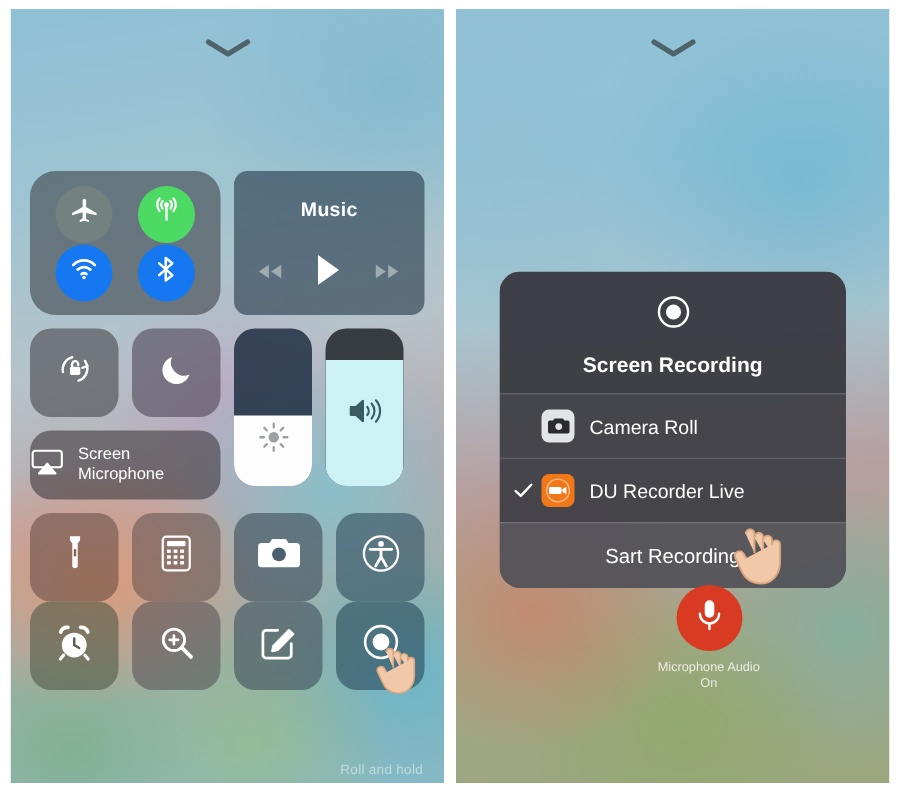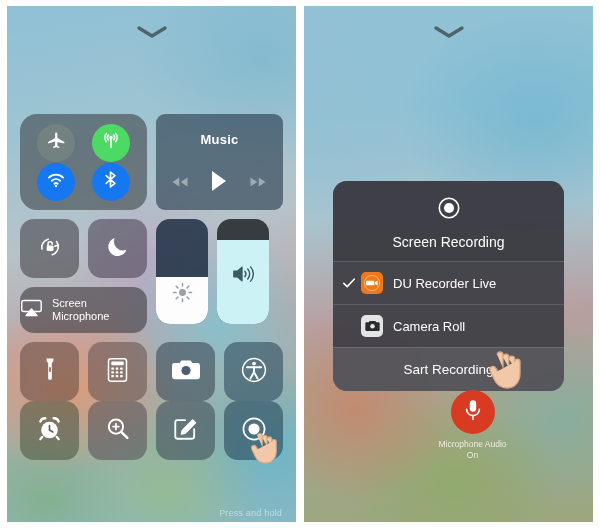--- a/index.html
+++ b/index.html
@@ -188,21 +188,21 @@
     background: rgba(62,62,68,.88);
     backdrop-filter: blur(14px);
   }
   .sheet-head {
     padding: 13px 0 11px;
     display: flex; flex-direction: column;
     align-items: center; gap: 8px;
     background: rgba(58,58,66,.72);
   }
   .sheet-title {
-    color: #fff; font-size: 14px; font-weight: 400;
+    color: #fff; font-size: 14px; font-weight: 700;
   }
   .sheet-row {
     height: 43px;
     display: flex; align-items: center;
     padding-left: 28px;
     gap: 10px;
     border-top: 1px solid rgba(255,255,255,.13);
     background: rgba(66,66,72,.62);
     position: relative;
   }
@@ -480,69 +480,69 @@
                 <path d="M18 16.5c0-1.5 1.1-2.6 2.5-2.6S23 15 23 16.5v9"></path>
                 <path d="M23 18c0-1.4 1.1-2.5 2.5-2.5S28 16.6 28 18v7.5"></path>
                 <path d="M28 20.5c0-1.3 1-2.3 2.3-2.3s2.3 1 2.3 2.3v10c0 7-4.4 12.4-11 12.4-5.6 0-9.3-3.3-11.2-7.5l-3.4-7.3c-.6-1.4 0-2.9 1.4-3.5 1.3-.5 2.7 0 3.4 1.2l1.5 2.6"></path>
               </g>
             </svg>
           </span>
         </div>
       </div>
     </div>
 
-    <div class="press-hold">Press and hold</div>
+    <div class="press-hold">Roll and hold</div>
   </div>
 
   <div class="panel panel-right">
     <div class="wallpaper wall-right"></div>
 
     <div class="chevron">
       <svg width="34" height="16" viewBox="0 0 34 16">
         <path d="M4 4 L17 12 L30 4" fill="none" stroke="#3d4c4f" stroke-width="3.4" stroke-linecap="round" stroke-linejoin="round" opacity=".8"></path>
       </svg>
     </div>
 
     <div class="sheet">
       <div class="sheet-head">
         <span>
           <svg width="28" height="28" viewBox="0 0 30 30" fill="none" stroke="#ffffff" stroke-width="1.7">
             <circle cx="15" cy="15" r="10.4"></circle>
             <circle cx="15" cy="15" r="5.4" fill="#ffffff" stroke="none"></circle>
           </svg>
         </span>
         <div class="sheet-title">Screen Recording</div>
+      </div>
+
+      <div class="sheet-row">
+        <span class="row-icon icon-cameraroll">
+          <svg width="15" height="12" viewBox="0 0 18 14" fill="#2b2b2d">
+            <path d="M5.6 1h6.8l1.2 1.6h2.6a1.4 1.4 0 0 1 1.4 1.4v7.6A1.4 1.4 0 0 1 16.2 13H1.8A1.4 1.4 0 0 1 .4 11.6V4A1.4 1.4 0 0 1 1.8 2.6h2.6z"></path>
+            <circle cx="9" cy="7.4" r="2.7" fill="#e3e4e6"></circle>
+          </svg>
+        </span>
+        <span class="row-label">Camera Roll</span>
       </div>
 
       <div class="sheet-row">
         <span class="row-check">
           <svg width="14" height="14" viewBox="0 0 14 14" fill="none" stroke="#ffffff" stroke-width="1.6" stroke-linecap="round" stroke-linejoin="round">
             <path d="M1.8 7.4 L5.2 10.6 L12.2 3.2"></path>
           </svg>
         </span>
         <span class="row-icon icon-du">
           <svg width="18" height="18" viewBox="0 0 20 20" fill="none">
             <circle cx="10" cy="10" r="8.4" stroke="rgba(255,255,255,.5)" stroke-width="1"></circle>
             <path d="M4.4 7.4h7.2a1 1 0 0 1 1 1v3.2a1 1 0 0 1-1 1H4.4a1 1 0 0 1-1-1V8.4a1 1 0 0 1 1-1z" fill="#ffffff"></path>
             <path d="M13.2 9 L16.2 7.2 L16.2 12.8 L13.2 11 Z" fill="#ffffff"></path>
           </svg>
         </span>
         <span class="row-label">DU Recorder Live</span>
       </div>
 
-      <div class="sheet-row">
-        <span class="row-icon icon-cameraroll">
-          <svg width="15" height="12" viewBox="0 0 18 14" fill="#2b2b2d">
-            <path d="M5.6 1h6.8l1.2 1.6h2.6a1.4 1.4 0 0 1 1.4 1.4v7.6A1.4 1.4 0 0 1 16.2 13H1.8A1.4 1.4 0 0 1 .4 11.6V4A1.4 1.4 0 0 1 1.8 2.6h2.6z"></path>
-            <circle cx="9" cy="7.4" r="2.7" fill="#e3e4e6"></circle>
-          </svg>
-        </span>
-        <span class="row-label">Camera Roll</span>
-      </div>
-
       <div class="sheet-action">
         <span>Sart Recording</span>
         <span class="hand hand-menu">
           <svg width="56" height="56" viewBox="0 0 48 48">
             <g fill="#f2c9a8" stroke="#d9a57f" stroke-width="1.1" stroke-linejoin="round">
               <path d="M13 14.5c0-1.5 1.1-2.6 2.5-2.6s2.5 1.1 2.5 2.6v11"></path>
               <path d="M18 16.5c0-1.5 1.1-2.6 2.5-2.6S23 15 23 16.5v9"></path>
               <path d="M23 18c0-1.4 1.1-2.5 2.5-2.5S28 16.6 28 18v7.5"></path>
               <path d="M28 20.5c0-1.3 1-2.3 2.3-2.3s2.3 1 2.3 2.3v10c0 7-4.4 12.4-11 12.4-5.6 0-9.3-3.3-11.2-7.5l-3.4-7.3c-.6-1.4 0-2.9 1.4-3.5 1.3-.5 2.7 0 3.4 1.2l1.5 2.6"></path>
             </g>

